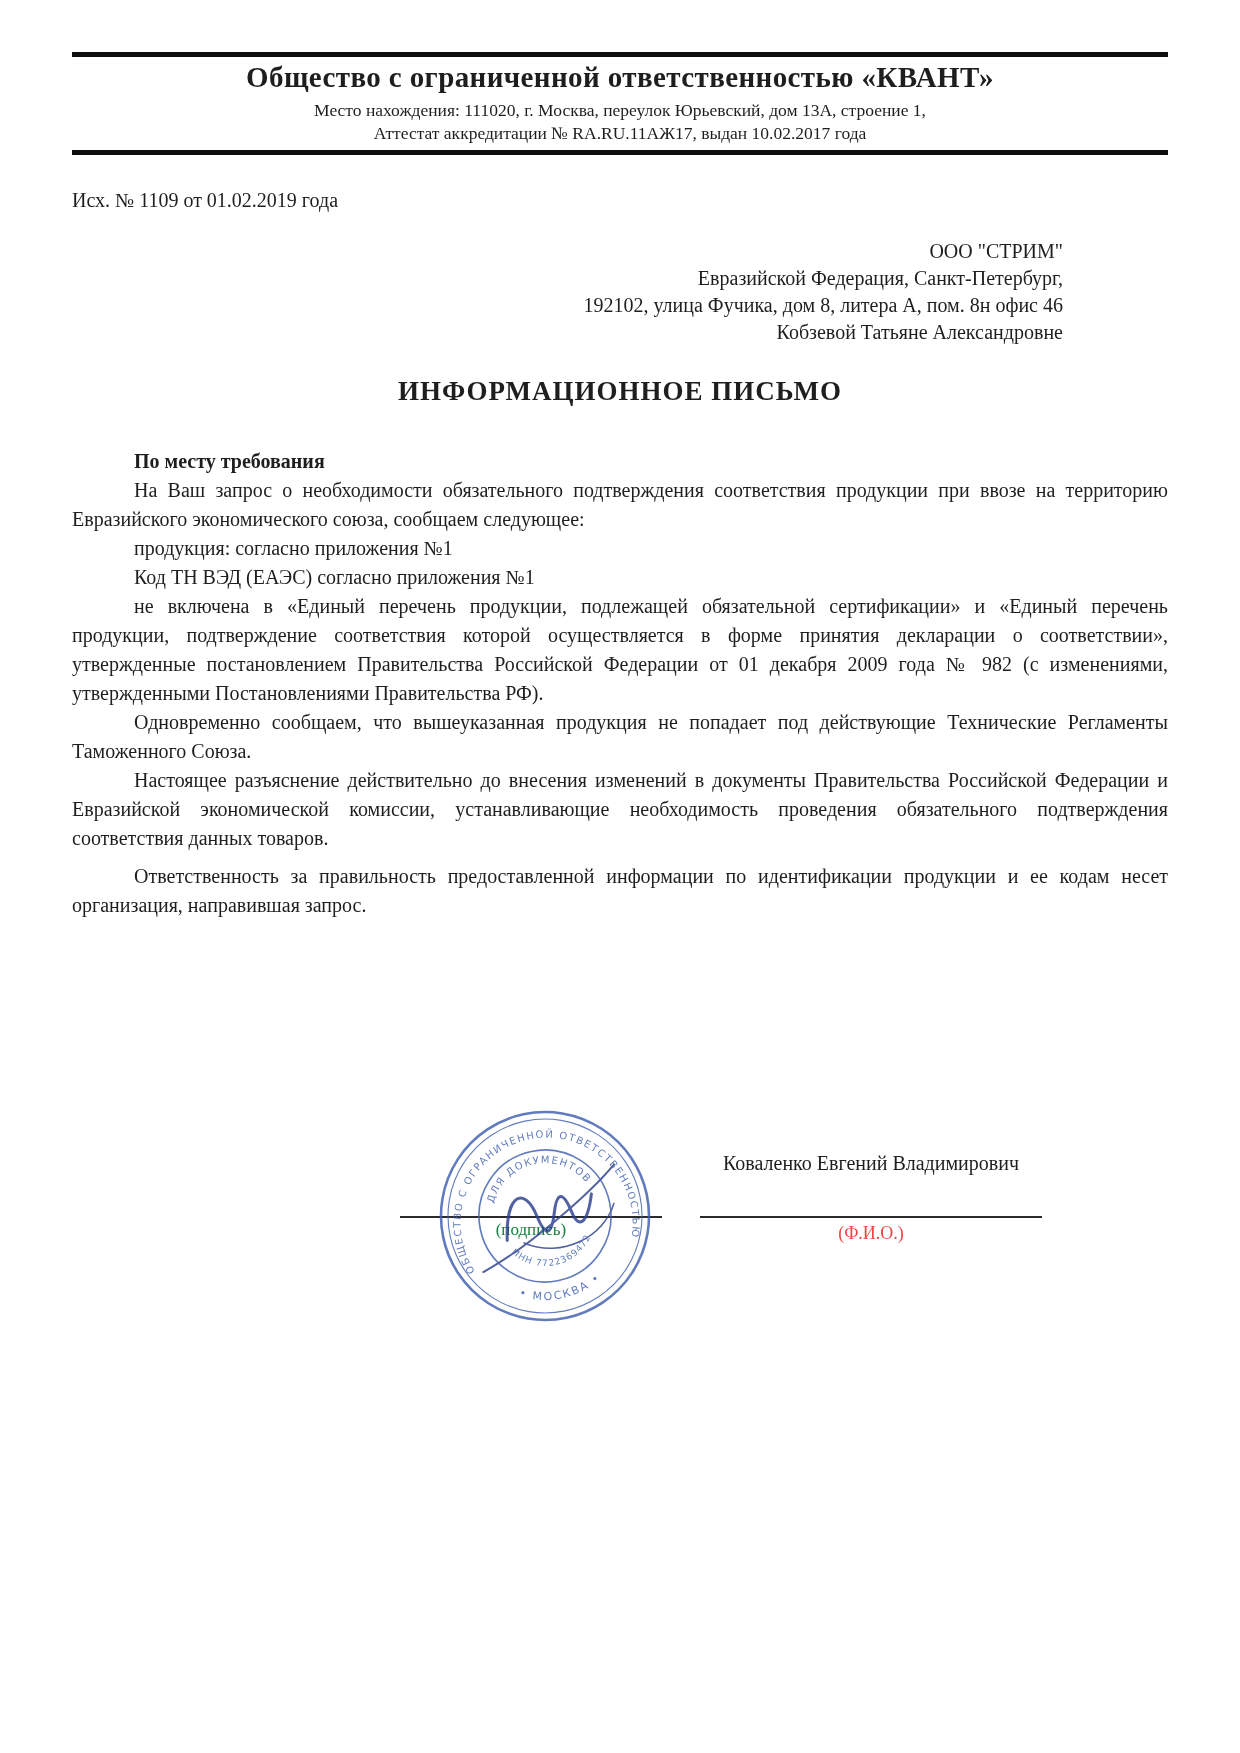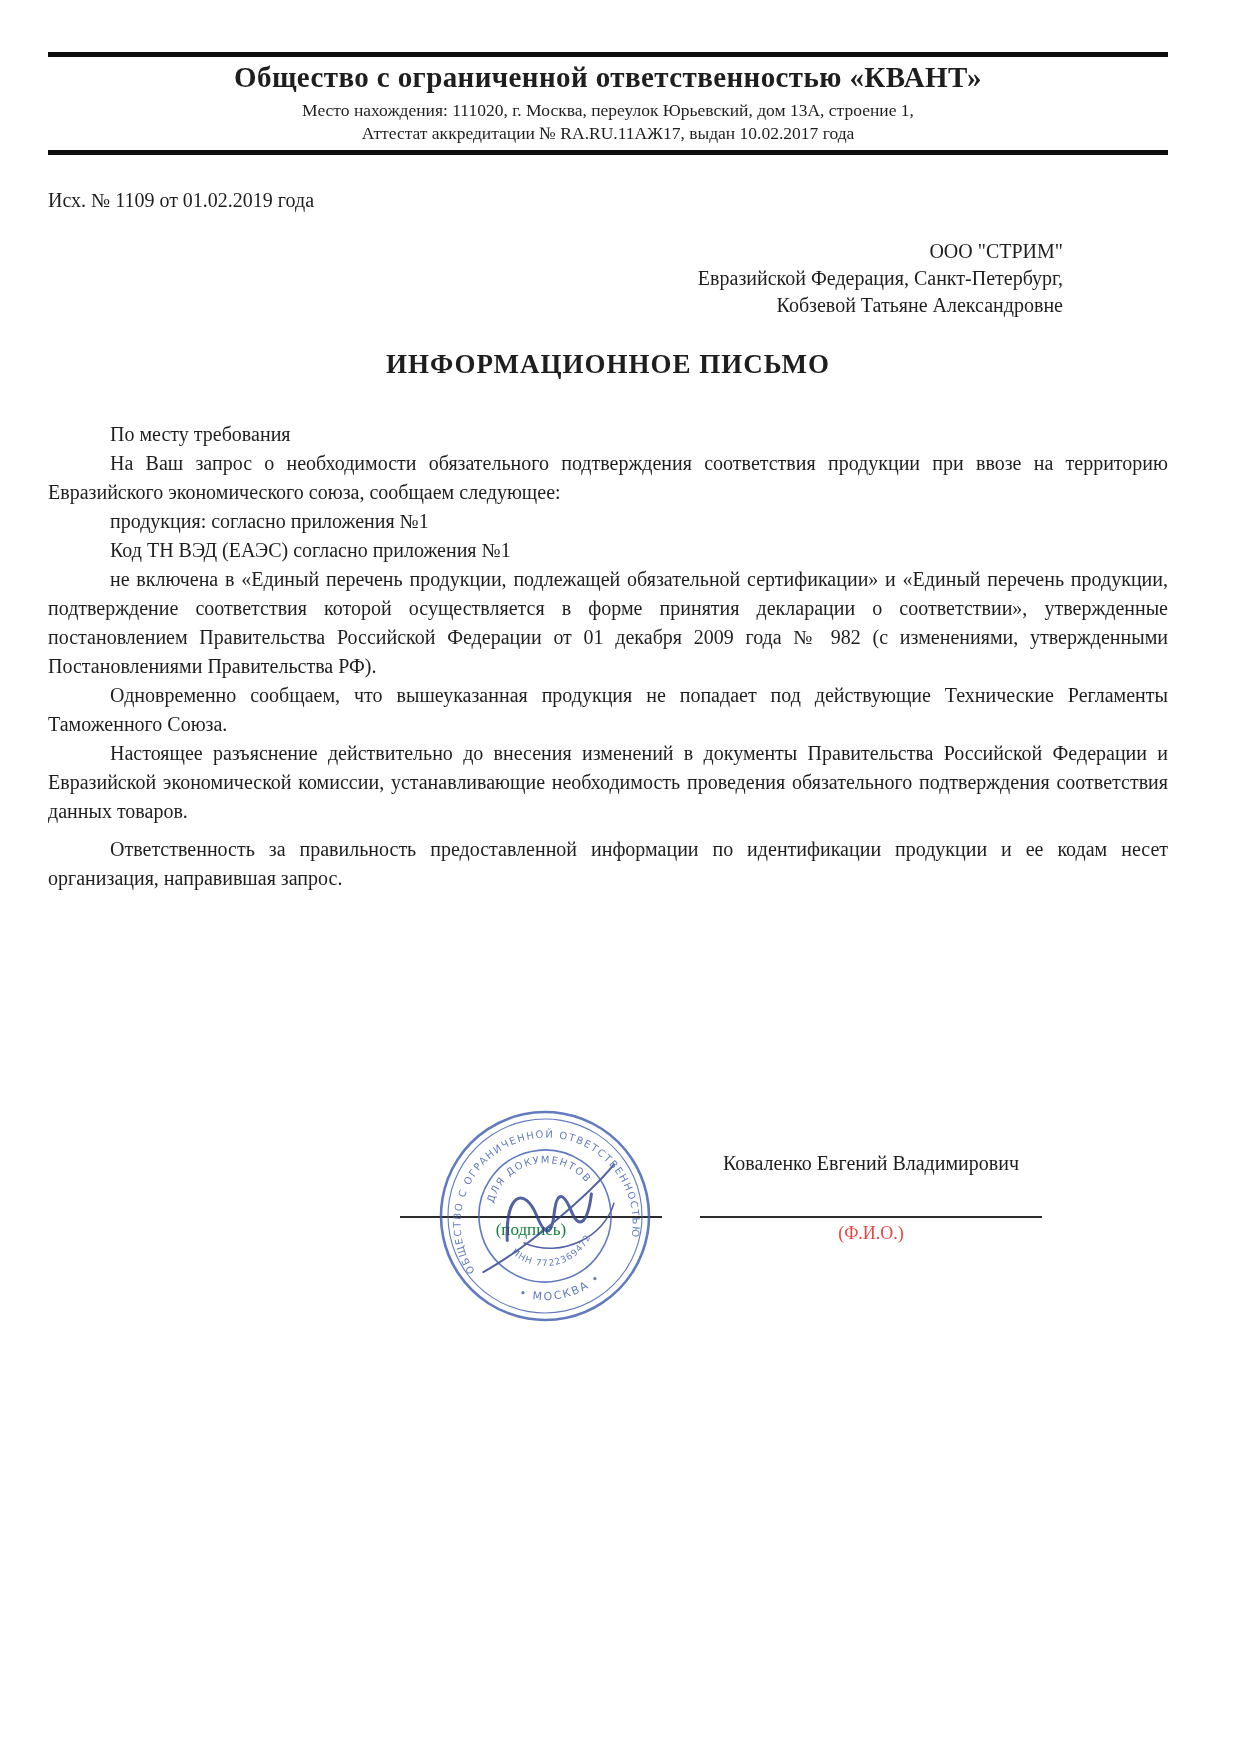--- a/index.html
+++ b/index.html
@@ -5,21 +5,21 @@
   html,body { margin:0; padding:0; background:#ffffff; }
   .page {
     position:relative;
     width:1240px; height:1753px;
     background:#ffffff;
     color:#1e1e1e;
     font-family:"Liberation Serif","DejaVu Serif",serif;
     overflow:hidden;
     margin:0 auto;
   }
-  .content { padding:52px 72px 0 48px; }
+  .content { padding:52px 72px 0 72px; }
 
   .rule { height:5px; background:#0e0e0e; }
   .rule-top { margin-bottom:4px; }
   .rule-bottom { margin-top:6px; }
 
   .company-name {
     text-align:center; font-weight:bold; font-size:29px;
     letter-spacing:0.4px; margin:3px 0 5px 0;
   }
   .header-address { text-align:center; font-size:17.5px; line-height:22.5px; }
@@ -31,21 +31,21 @@
     font-size:20px; line-height:27px;
   }
 
   .letter-title {
     text-align:center; font-weight:bold; font-size:27px;
     letter-spacing:1px; margin-top:30px;
   }
 
   .body-text { margin-top:40px; font-size:20px; line-height:29px; text-align:justify; }
   .body-text p { margin:0; text-indent:62px; }
-  .salutation { font-weight:normal; }
+  .salutation { font-weight:bold; }
   .spaced-top { margin-top:9px !important; }
 
   .sign-area { position:absolute; left:72px; right:72px; top:1093px; height:480px; }
   .role-text { position:absolute; left:4px; top:32px; width:330px; font-size:20px; line-height:29px; }
   .fio-name { position:absolute; left:628px; top:56px; width:342px; text-align:center; font-size:20px; line-height:28px; }
   .sign-line { position:absolute; left:328px; top:123px; width:262px; height:0; border-bottom:2px solid #2b2b2b; }
   .sign-label { position:absolute; left:328px; top:127px; width:262px; text-align:center; font-size:17px; color:#15803d; }
   .fio-line { position:absolute; left:628px; top:123px; width:342px; height:0; border-bottom:2px solid #2b2b2b; }
   .fio-label { position:absolute; left:628px; top:130px; width:342px; text-align:center; font-size:18px; color:#ef4444; }
 
@@ -67,20 +67,21 @@
       <div>Аттестат аккредитации № RA.RU.11АЖ17, выдан 10.02.2017 года</div>
     </div>
 
     <div class="rule rule-bottom"></div>
 
     <div class="outgoing">Исх. № 1109 от 01.02.2019 года</div>
 
     <div class="recipient">
       <div>ООО "СТРИМ"</div>
       <div>Евразийской Федерация, Санкт-Петербург,</div>
+      <div>192102, улица Фучика, дом 8, литера А, пом. 8н офис 46</div>
       <div>Кобзевой Татьяне Александровне</div>
     </div>
 
     <div class="letter-title">ИНФОРМАЦИОННОЕ ПИСЬМО</div>
 
     <div class="body-text">
       <p class="salutation">По месту требования</p>
       <p>На Ваш запрос о необходимости обязательного подтверждения соответствия продукции при ввозе на территорию Евразийского экономического союза, сообщаем следующее:</p>
       <p>продукция:  согласно приложения №1</p>
       <p>Код ТН ВЭД (ЕАЭС) согласно приложения №1</p>

